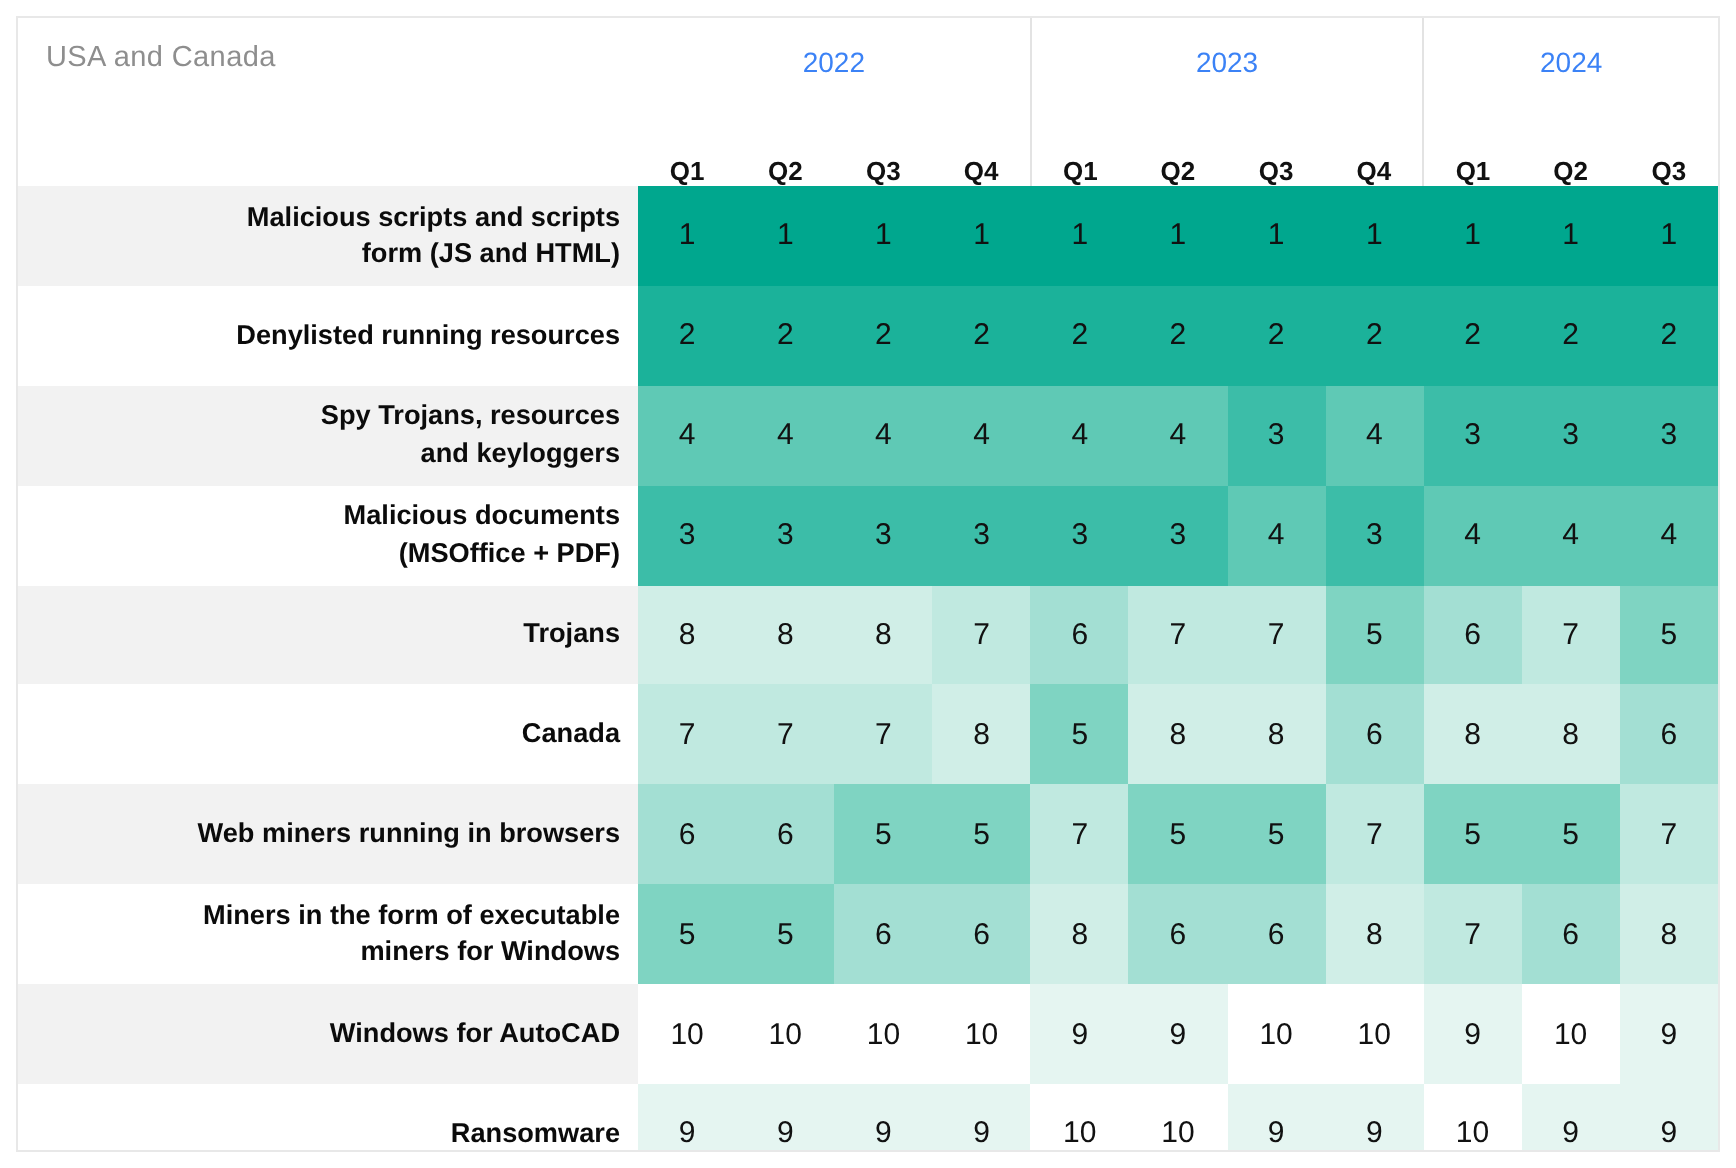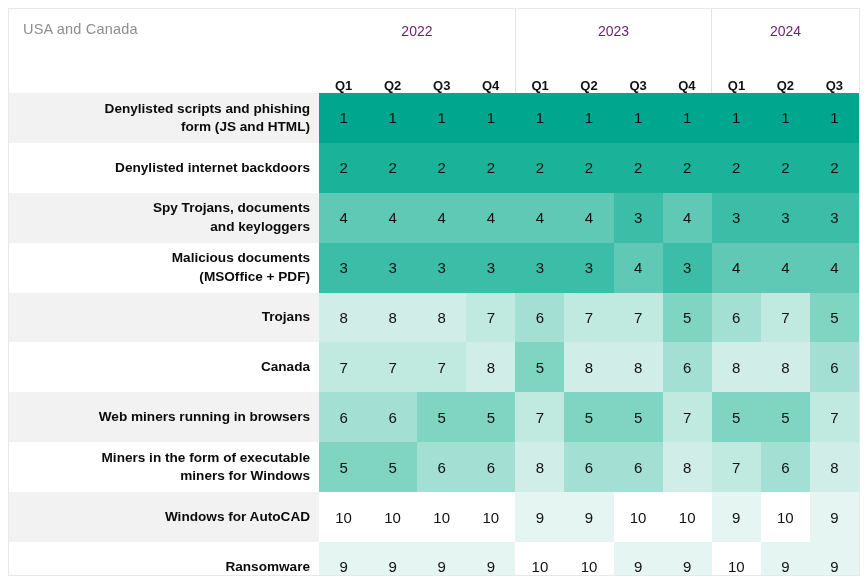--- a/index.html
+++ b/index.html
@@ -45,21 +45,21 @@
     font-weight: 400;
     letter-spacing: .2px;
     white-space: nowrap;
   }
   .year-cell {
     text-align: center;
     vertical-align: top;
     padding-top: 14px;
     font-size: 14px;
     font-weight: 400;
-    color: #701a75;
+    color: #3b82f6;
     height: 34px;
   }
   .qhead {
     text-align: center;
     vertical-align: bottom;
     padding-bottom: 0;
     font-size: 13px;
     font-weight: 700;
     color: #111111;
     height: 34px;
@@ -123,49 +123,49 @@
           <th class="qhead">Q2</th>
           <th class="qhead">Q3</th>
           <th class="qhead">Q4</th>
           <th class="qhead group-sep">Q1</th>
           <th class="qhead">Q2</th>
           <th class="qhead">Q3</th>
         </tr>
       </thead>
       <tbody id="heat-body">
           <tr class="data-row stripe">
-            <th class="rowlabel"><span>Denylisted scripts and phishing</span><br><span>form (JS and HTML)</span></th>
+            <th class="rowlabel"><span>Malicious scripts and scripts</span><br><span>form (JS and HTML)</span></th>
             <td class="cell" style="background: rgb(0, 167, 142);">1</td>
             <td class="cell" style="background: rgb(0, 167, 142);">1</td>
             <td class="cell" style="background: rgb(0, 167, 142);">1</td>
             <td class="cell" style="background: rgb(0, 167, 142);">1</td>
             <td class="cell group-sep-cell" style="background: rgb(0, 167, 142);">1</td>
             <td class="cell" style="background: rgb(0, 167, 142);">1</td>
             <td class="cell" style="background: rgb(0, 167, 142);">1</td>
             <td class="cell" style="background: rgb(0, 167, 142);">1</td>
             <td class="cell group-sep-cell" style="background: rgb(0, 167, 142);">1</td>
             <td class="cell" style="background: rgb(0, 167, 142);">1</td>
             <td class="cell" style="background: rgb(0, 167, 142);">1</td>
           </tr>
           <tr class="data-row">
-            <th class="rowlabel"><span>Denylisted internet backdoors</span></th>
+            <th class="rowlabel"><span>Denylisted running resources</span></th>
             <td class="cell" style="background: rgb(27, 178, 154);">2</td>
             <td class="cell" style="background: rgb(27, 178, 154);">2</td>
             <td class="cell" style="background: rgb(27, 178, 154);">2</td>
             <td class="cell" style="background: rgb(27, 178, 154);">2</td>
             <td class="cell group-sep-cell" style="background: rgb(27, 178, 154);">2</td>
             <td class="cell" style="background: rgb(27, 178, 154);">2</td>
             <td class="cell" style="background: rgb(27, 178, 154);">2</td>
             <td class="cell" style="background: rgb(27, 178, 154);">2</td>
             <td class="cell group-sep-cell" style="background: rgb(27, 178, 154);">2</td>
             <td class="cell" style="background: rgb(27, 178, 154);">2</td>
             <td class="cell" style="background: rgb(27, 178, 154);">2</td>
           </tr>
           <tr class="data-row stripe">
-            <th class="rowlabel"><span>Spy Trojans, documents</span><br><span>and keyloggers</span></th>
+            <th class="rowlabel"><span>Spy Trojans, resources</span><br><span>and keyloggers</span></th>
             <td class="cell" style="background: rgb(95, 201, 181);">4</td>
             <td class="cell" style="background: rgb(95, 201, 181);">4</td>
             <td class="cell" style="background: rgb(95, 201, 181);">4</td>
             <td class="cell" style="background: rgb(95, 201, 181);">4</td>
             <td class="cell group-sep-cell" style="background: rgb(95, 201, 181);">4</td>
             <td class="cell" style="background: rgb(95, 201, 181);">4</td>
             <td class="cell" style="background: rgb(60, 189, 168);">3</td>
             <td class="cell" style="background: rgb(95, 201, 181);">4</td>
             <td class="cell group-sep-cell" style="background: rgb(60, 189, 168);">3</td>
             <td class="cell" style="background: rgb(60, 189, 168);">3</td>

